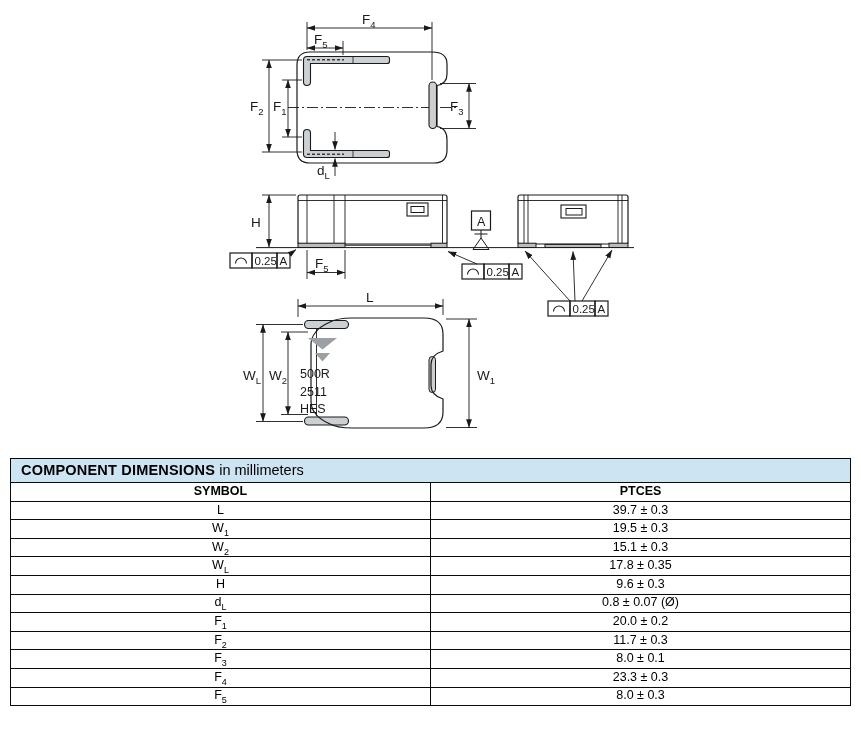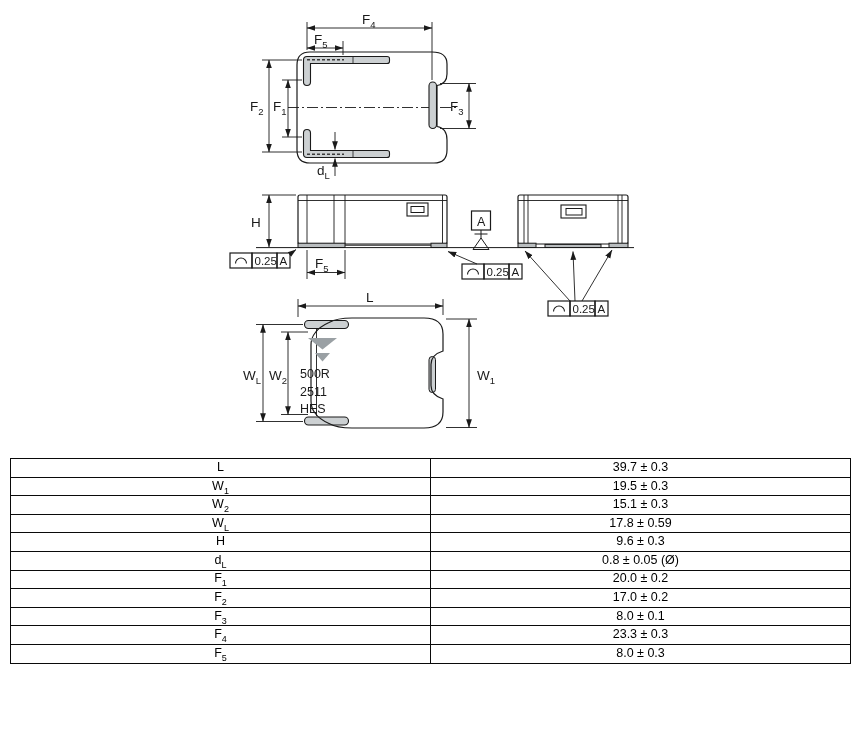--- a/index.html
+++ b/index.html
@@ -196,51 +196,58 @@
       <text x="366" y="302">L</text>
       <text x="243" y="380"><tspan>W</tspan><tspan dy="3.5" font-size="9.5">L</tspan></text>
       <text x="269" y="380"><tspan>W</tspan><tspan dy="3.5" font-size="9.5">2</tspan></text>
       <text x="477" y="380"><tspan>W</tspan><tspan dy="3.5" font-size="9.5">1</tspan></text>
     </g>
   </g>
 </svg>
 
 <table class="dim-table">
   <tbody>
+        <tr>
+    <td class="title-cell" colspan="2"><span class="title-main">COMPONENT DIMENSIONS</span><span class="title-suffix"> in millimeters</span></td>
+  </tr>
+  <tr>
+    <th style="width:50%">SYMBOL</th>
+    <th style="width:50%">PTCES</th>
+  </tr>
   <tr>
           <td><span>L</span><sub></sub></td>
           <td>39.7 ± 0.3</td>
         </tr>
   <tr>
           <td><span>W</span><sub>1</sub></td>
           <td>19.5 ± 0.3</td>
         </tr>
   <tr>
           <td><span>W</span><sub>2</sub></td>
           <td>15.1 ± 0.3</td>
         </tr>
   <tr>
           <td><span>W</span><sub>L</sub></td>
-          <td>17.8 ± 0.59</td>
+          <td>17.8 ± 0.35</td>
         </tr>
   <tr>
           <td><span>H</span><sub></sub></td>
           <td>9.6 ± 0.3</td>
         </tr>
   <tr>
           <td><span>d</span><sub>L</sub></td>
-          <td>0.8 ± 0.05 (Ø)</td>
+          <td>0.8 ± 0.07 (Ø)</td>
         </tr>
   <tr>
           <td><span>F</span><sub>1</sub></td>
           <td>20.0 ± 0.2</td>
         </tr>
   <tr>
           <td><span>F</span><sub>2</sub></td>
-          <td>17.0 ± 0.2</td>
+          <td>11.7 ± 0.3</td>
         </tr>
   <tr>
           <td><span>F</span><sub>3</sub></td>
           <td>8.0 ± 0.1</td>
         </tr>
   <tr>
           <td><span>F</span><sub>4</sub></td>
           <td>23.3 ± 0.3</td>
         </tr>
   <tr>

